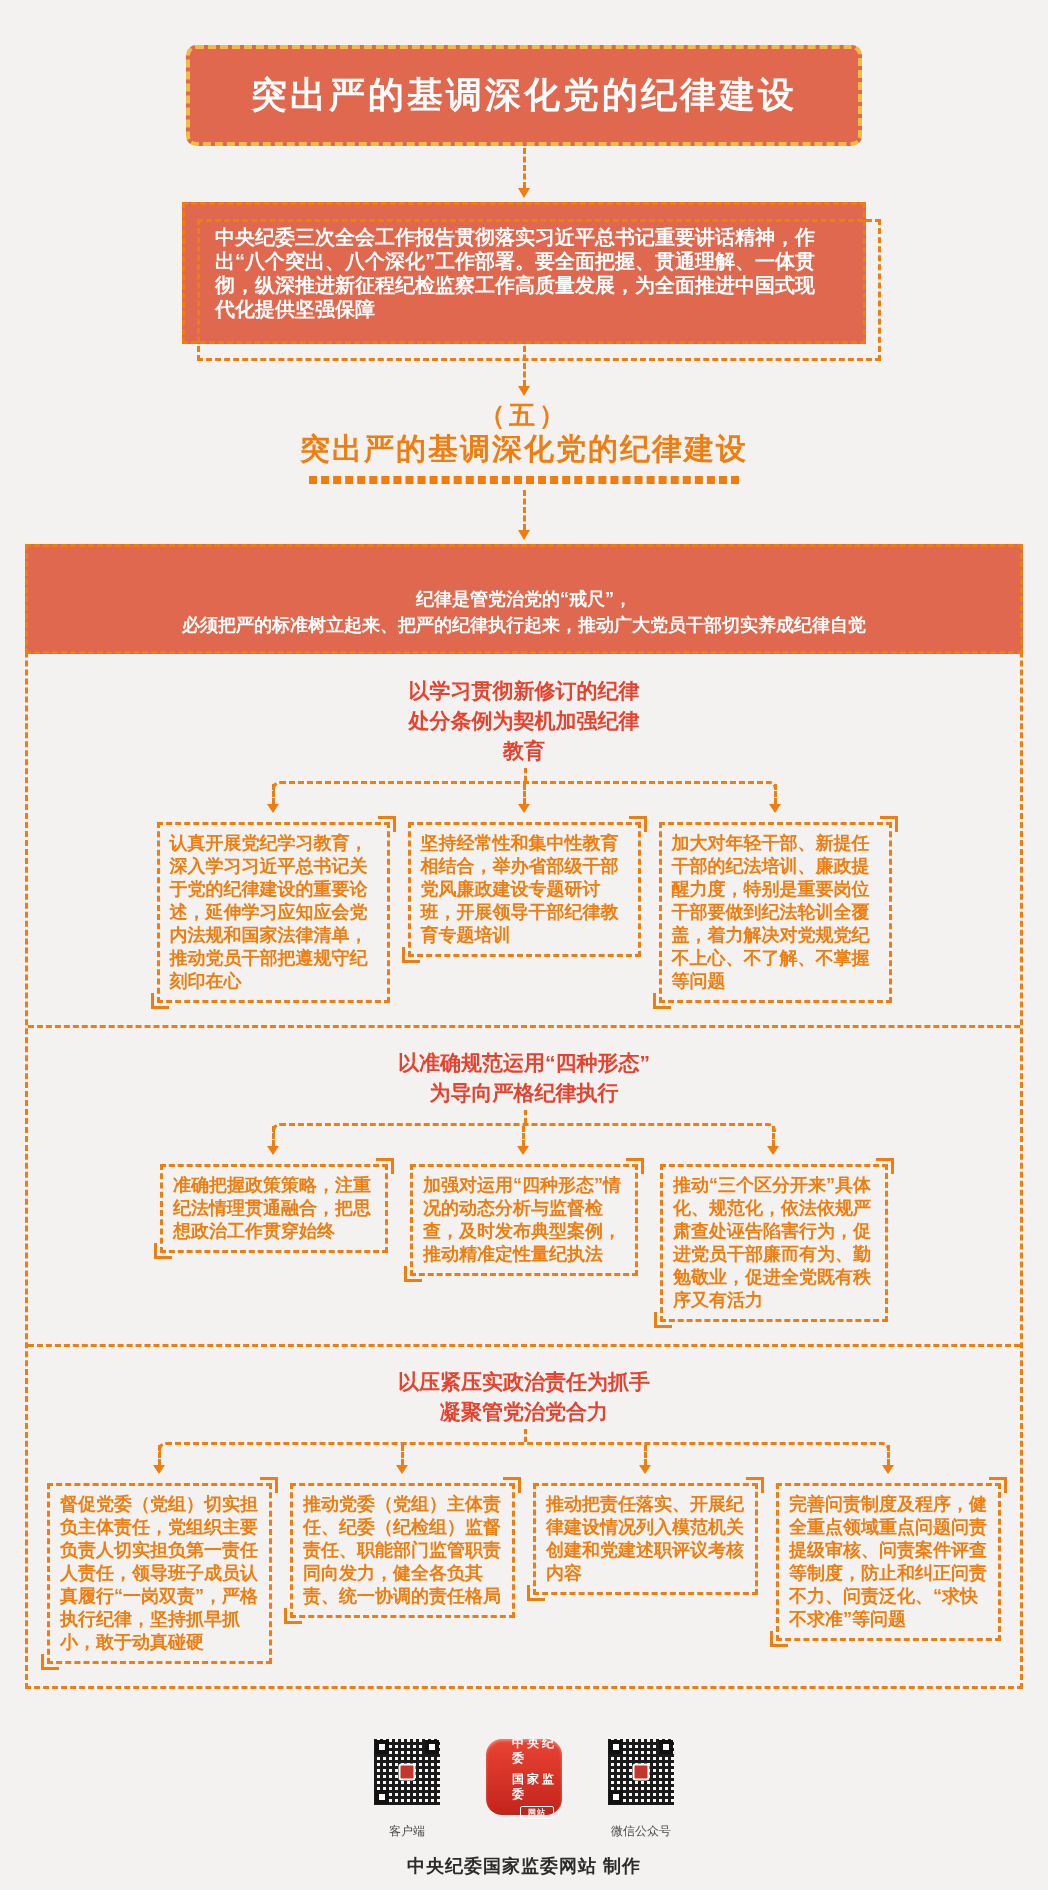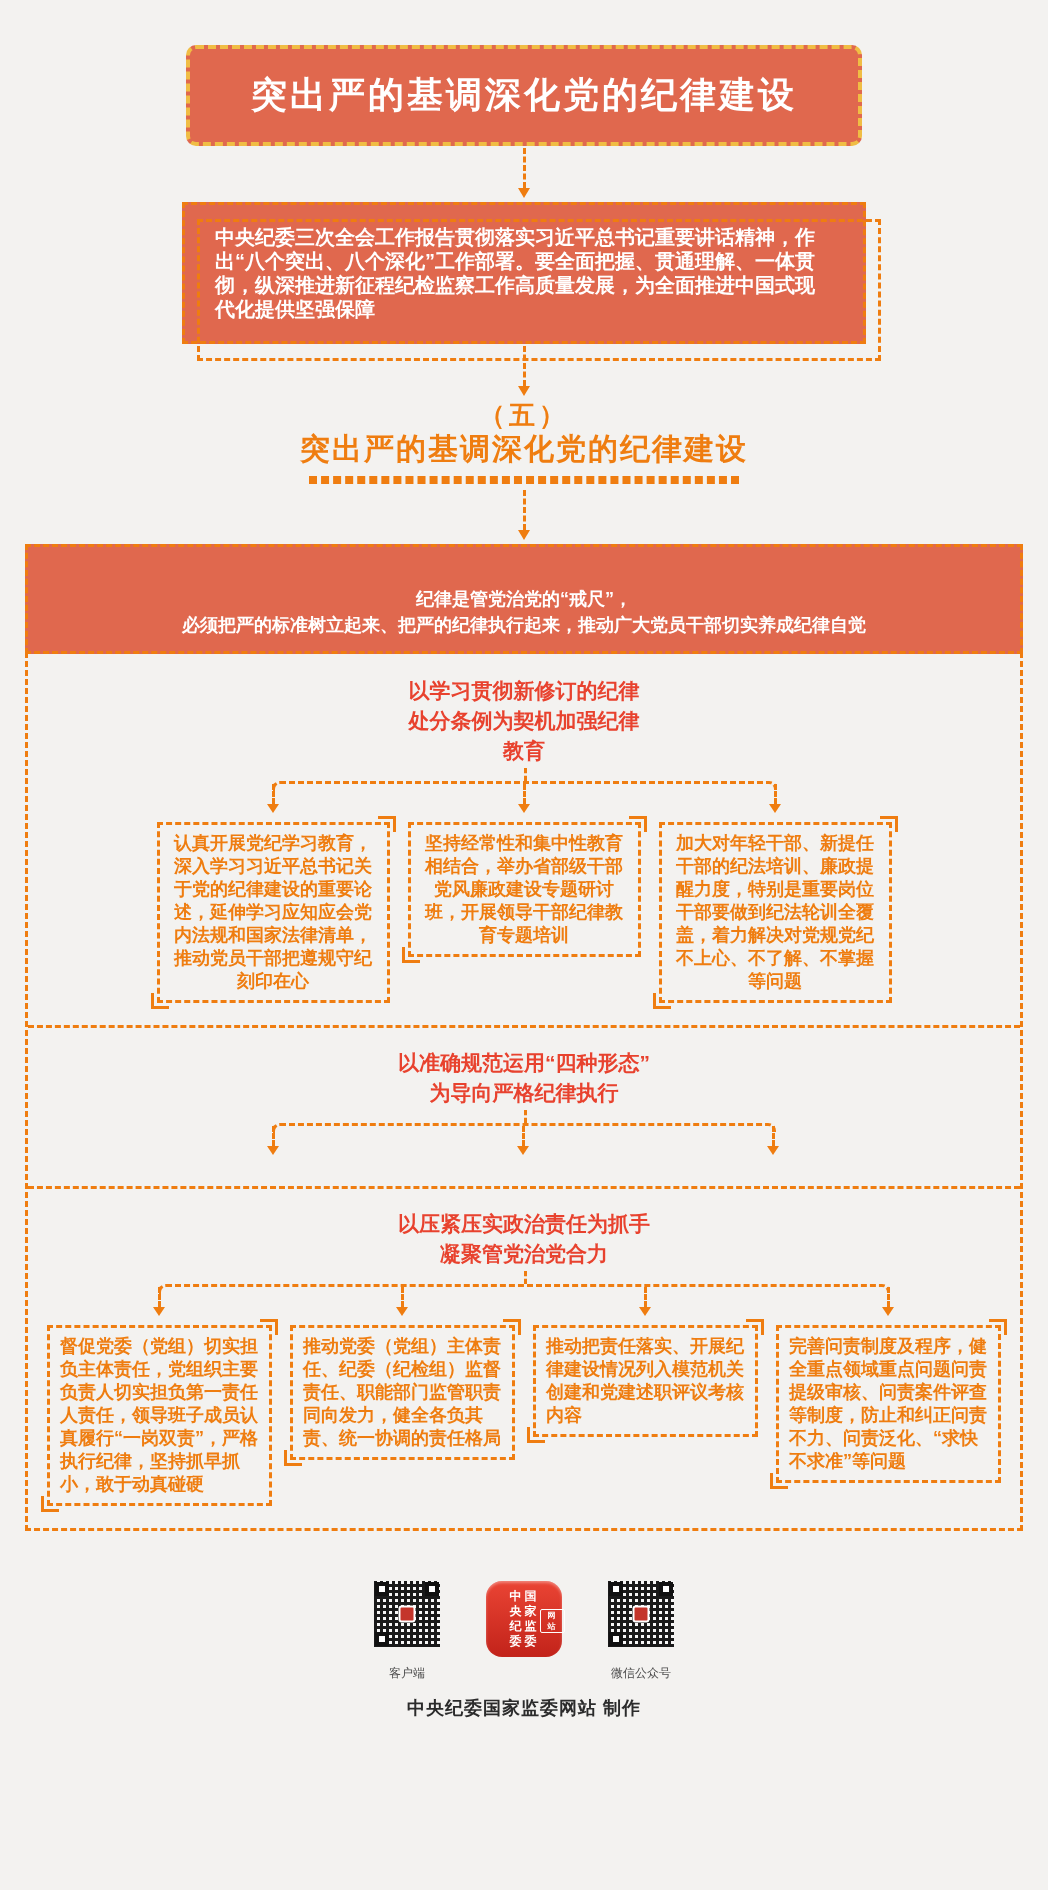--- a/index.html
+++ b/index.html
@@ -86,41 +86,41 @@
     padding:7px 10px;text-align:left;
   }
   .box::before{
     content:"";position:absolute;top:-9px;right:-9px;width:15px;height:13px;
     border-top:3px solid var(--orange);border-right:3px solid var(--orange);
   }
   .box::after{
     content:"";position:absolute;bottom:-9px;left:-9px;width:15px;height:13px;
     border-bottom:3px solid var(--orange);border-left:3px solid var(--orange);
   }
-  .w233{width:233px;text-align:center;} .w228{width:228px;} .w225{width:225px;}
+  .w233{width:233px;} .w228{width:228px;} .w225{width:225px;}
   
   .footer{margin-top:50px;display:flex;align-items:flex-start;gap:46px;}
   .qr-group{display:flex;flex-direction:column;align-items:center;gap:18px;}
   .qr{
     position:relative;width:66px;height:66px;
     background:
       repeating-linear-gradient(0deg,#1a1a1a 0 3px,transparent 3px 6px),
       repeating-linear-gradient(90deg,#1a1a1a 0 3px,#f7f7f7 3px 6px);
   }
   .qr .f{position:absolute;width:14px;height:14px;border:4px solid #111;background:#fff;}
   .qr .tl{top:1px;left:1px;} .qr .tr{top:1px;right:1px;} .qr .bl{bottom:1px;left:1px;}
   .qr .chip{
     position:absolute;top:50%;left:50%;transform:translate(-50%,-50%);
     width:17px;height:17px;background:#c4352b;border:2px solid #fff;border-radius:3px;
   }
   .qr-label{font-size:12px;color:#4a4a4a;}
   .logo{
     width:76px;height:76px;border-radius:16px;
     background:linear-gradient(180deg,#ea4434,#c2231a);
-    display:flex;flex-direction:row;align-items:center;justify-content:center;
+    display:flex;flex-direction:column;align-items:center;justify-content:center;
     color:#fff;font-weight:bold;
     box-shadow:inset 0 2px 3px rgba(255,255,255,.35);
     padding-left:26px;
   }
   .logo .l1,.logo .l2{font-size:12px;letter-spacing:3px;line-height:15px;}
   .logo .ldiv{width:52px;height:1px;background:#fff;margin:3px 0;}
   .logo .l3{
     margin-top:4px;font-size:8px;letter-spacing:1px;
     border:1px solid #fff;border-radius:2px;padding:0 7px;line-height:11px;
   }
@@ -175,20 +175,25 @@
   <section class="sec">
     <h3 class="sec-title">以准确规范运用“四种形态”
 为导向严格纪律执行</h3>
     <div class="branch bw2">
       <i class="stub"></i>
       <i class="hline"></i>
       <i class="drop" style="left:112px"></i>
       <i class="drop" style="left:362px"></i>
       <i class="drop" style="left:612px"></i>
     </div>
+    <div class="cols g22">
+      <div class="box w228">准确把握政策策略，注重纪法情理贯通融合，把思想政治工作贯穿始终</div>
+      <div class="box w228">加强对运用“四种形态”情况的动态分析与监督检查，及时发布典型案例，推动精准定性量纪执法</div>
+      <div class="box w228">推动“三个区分开来”具体化、规范化，依法依规严肃查处诬告陷害行为，促进党员干部廉而有为、勤勉敬业，促进全党既有秩序又有活力</div>
+    </div>
   </section>
 
   <section class="sec">
     <h3 class="sec-title">以压紧压实政治责任为抓手
 凝聚管党治党合力</h3>
     <div class="branch bw3">
       <i class="stub"></i>
       <i class="hline"></i>
       <i class="drop" style="left:111px"></i>
       <i class="drop" style="left:354px"></i>

